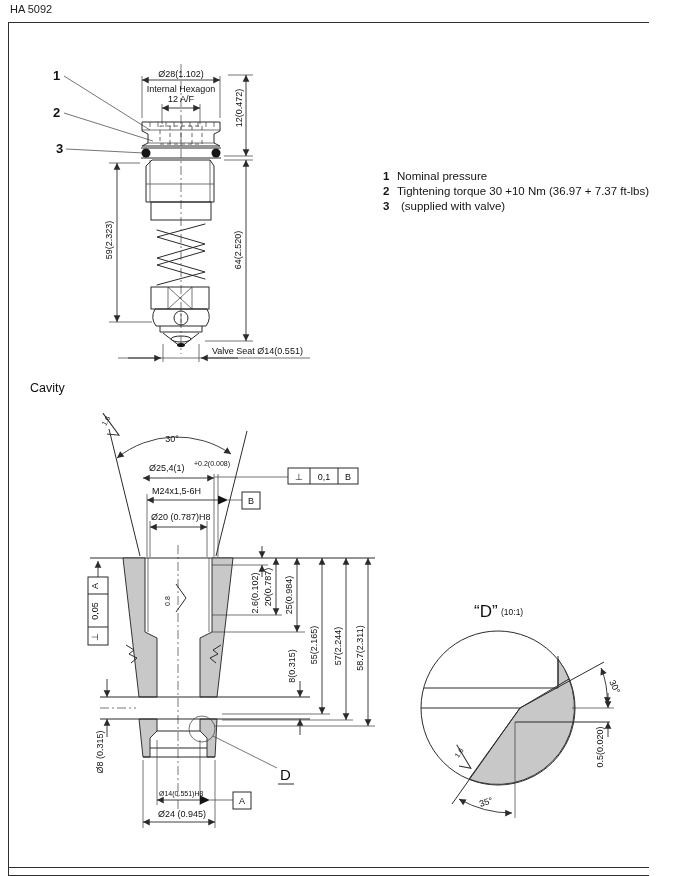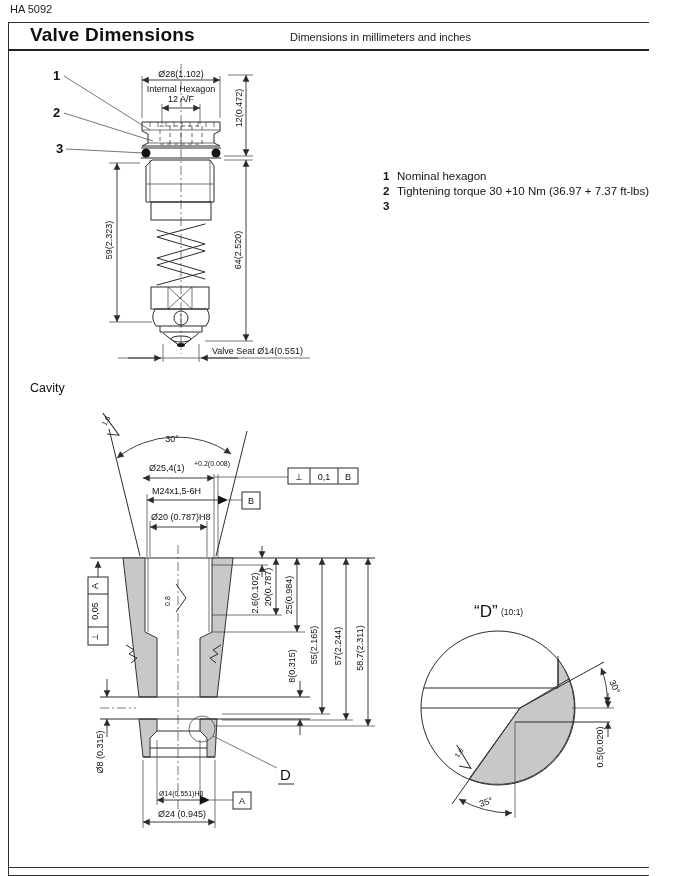--- a/index.html
+++ b/index.html
@@ -30,24 +30,20 @@
   .dtD{font-family:"Liberation Sans",sans-serif;font-size:15px;fill:#101010;}
   .mid{text-anchor:middle;}
 </style>
 </head>
 <body>
 
 <div id="page">
 
   <div class="doccode">HA 5092</div>
   <div id="frame"></div>
-  <div id="titlebar">
-    <div class="ptitle">Valve Dimensions</div>
-    <div class="psub">Dimensions in millimeters and inches</div>
-  </div>
 
   <svg style="left:40px;top:58px" width="310" height="320" viewBox="40 58 310 320">
     <defs>
       <marker id="v-ah" viewBox="0 0 12 12" refX="11" refY="6" markerWidth="9" markerHeight="9" orient="auto">
         <path d="M1,1 L11,6 L1,11 Z" fill="#2b2b2b"></path>
       </marker>
       <marker id="v-ahr" viewBox="0 0 12 12" refX="1" refY="6" markerWidth="9" markerHeight="9" orient="auto">
         <path d="M11,1 L1,6 L11,11 Z" fill="#2b2b2b"></path>
       </marker>
     </defs>
@@ -165,31 +161,32 @@
       <line class="lt" x1="118" y1="358" x2="310" y2="358"></line>
       <line class="dim" x1="128" y1="358" x2="161" y2="358" marker-end="url(#v-ah)"></line>
       <line class="dim" x1="238" y1="358" x2="201" y2="358" marker-end="url(#v-ah)"></line>
       <text class="dt" x="212" y="354">Valve Seat Ø14(0.551)</text>
     </g>
   </svg>
 
   <div id="notes">
     <div class="nrow">
       <div class="nnum">1</div>
-      <div class="nbody">Nominal hexagon</div>
+      <div class="nbody">Nominal pressure</div>
     </div>
     <div class="nrow">
       <div class="nnum">2</div>
       <div class="nbody">
         <div>Tightening torque 30 +10 Nm (36.97 + 7.37 ft-lbs)</div>
       </div>
     </div>
     <div class="nrow">
       <div class="nnum">3</div>
       <div class="nbody">
+        <div style="padding-left:4px">(supplied with valve)</div>
       </div>
     </div>
   </div>
 
   <div class="cavlabel">Cavity</div>
 
   <svg style="left:55px;top:400px" width="365" height="465" viewBox="55 400 365 465">
     <defs>
       <marker id="c-ah" viewBox="0 0 12 12" refX="11" refY="6" markerWidth="9" markerHeight="9" orient="auto">
         <path d="M1,1 L11,6 L1,11 Z" fill="#2b2b2b"></path>

